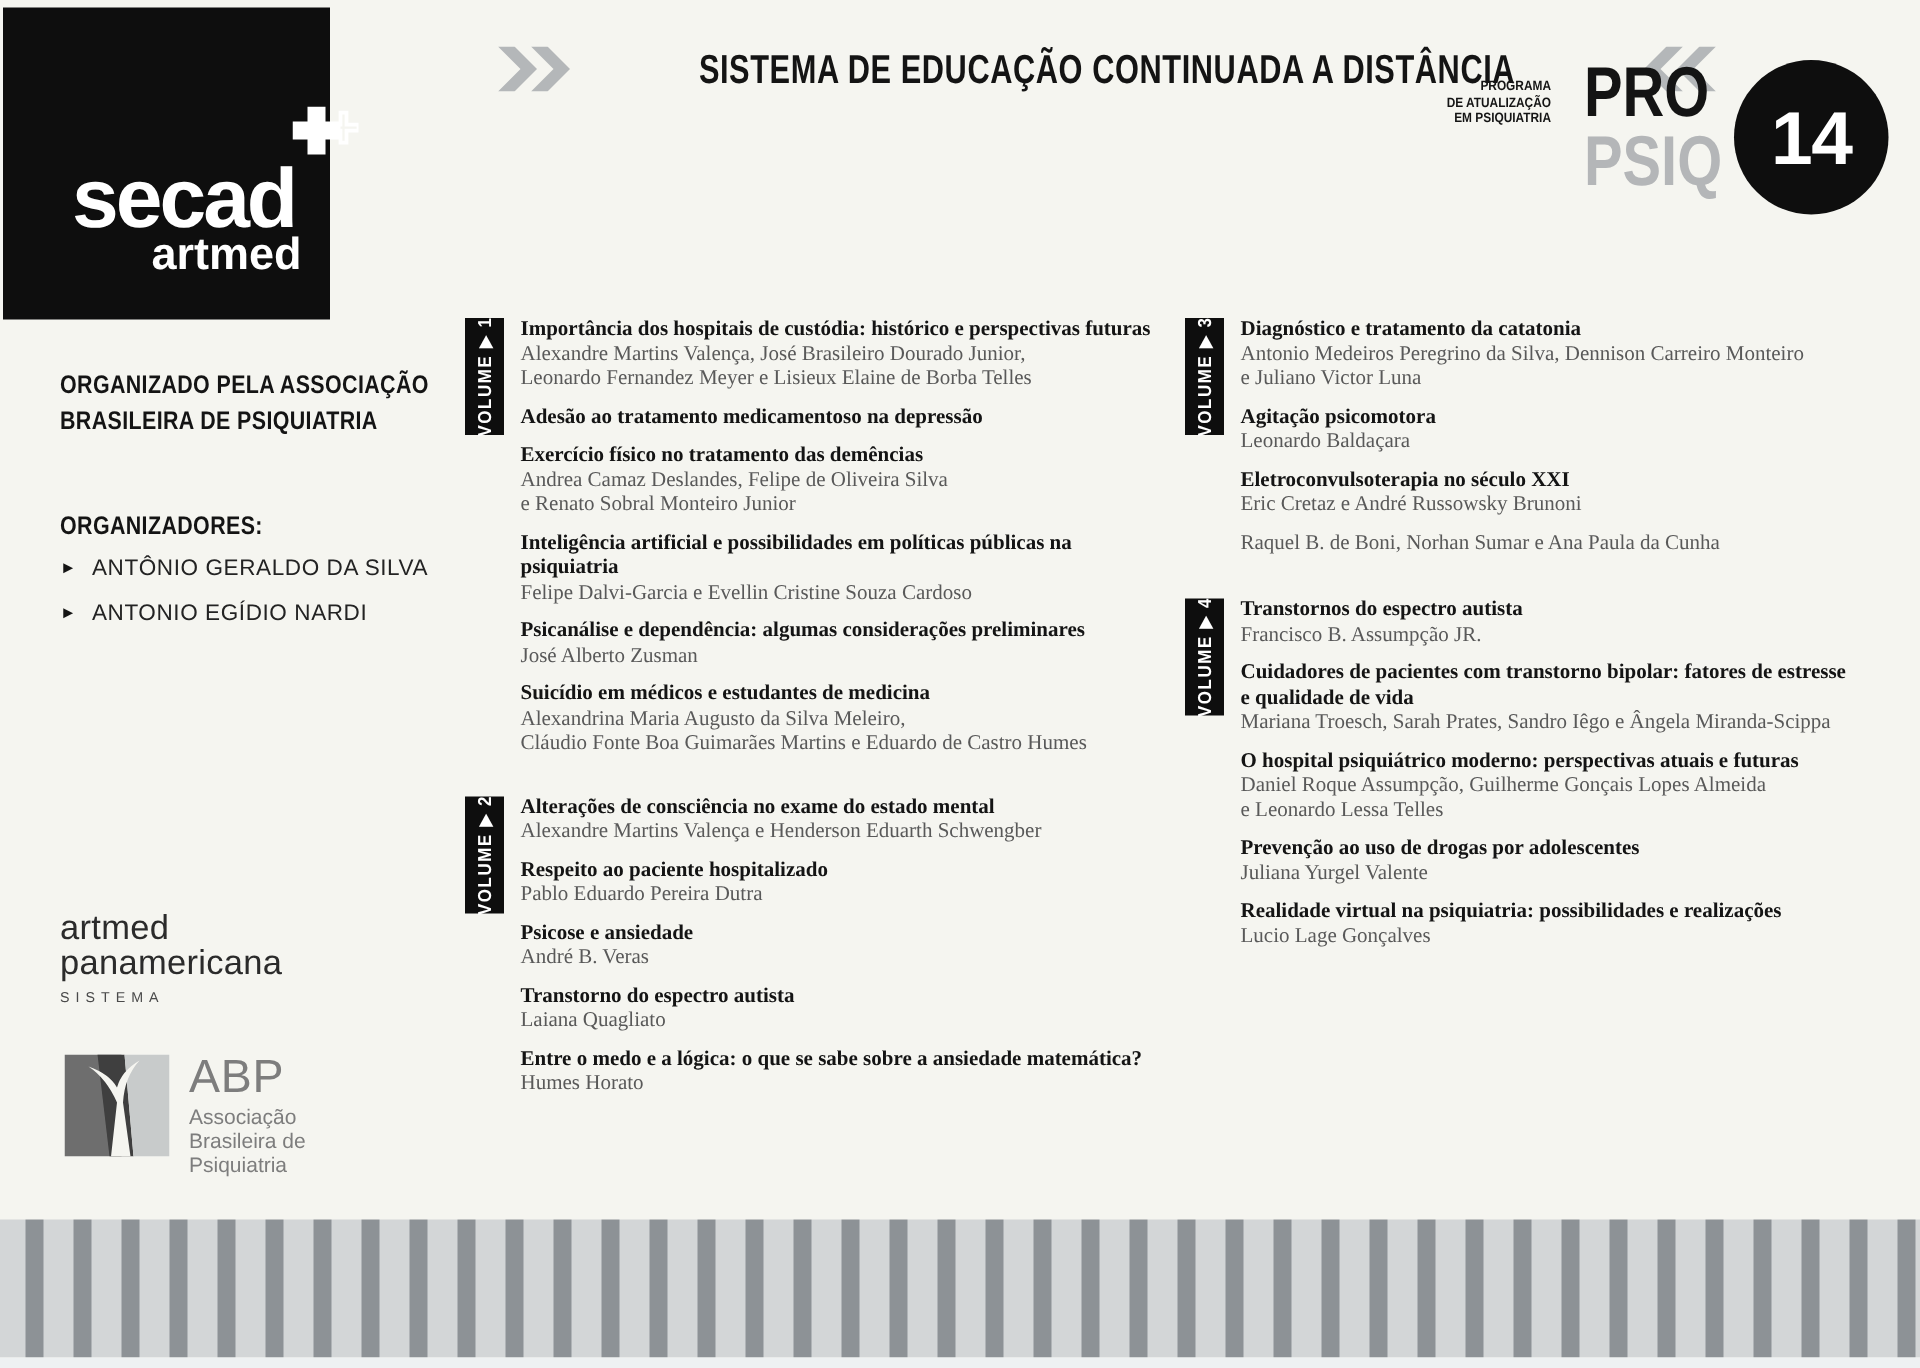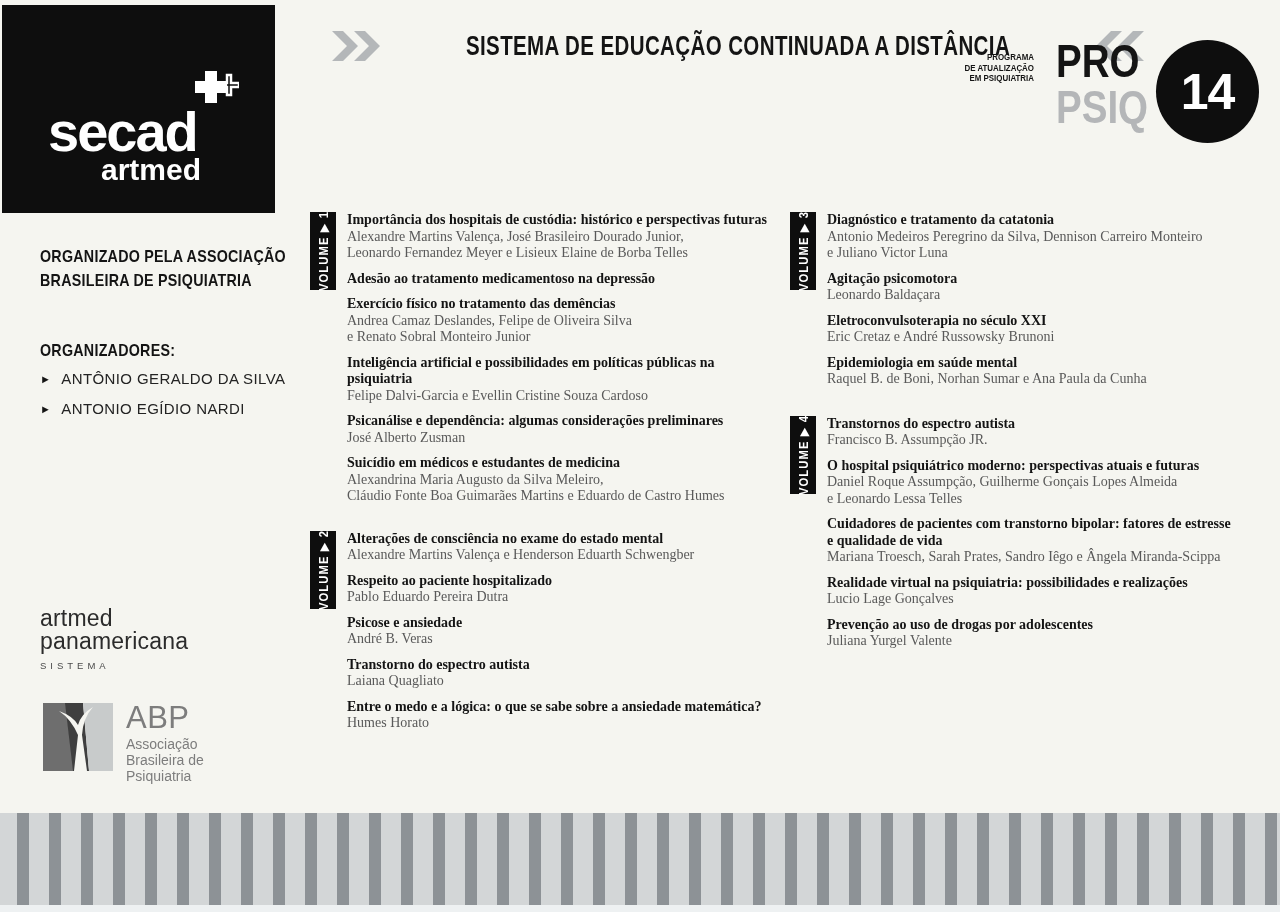--- a/index.html
+++ b/index.html
@@ -6,21 +6,21 @@
     --bg:#f5f5f0; --ink:#141414; --box-black:#0e0e0e; --chevron:#b4b7b9;
     --psiq-gray:#b4b6b8; --author:#595959; --logo-gray:#7d7d7d;
     --stripe-light:#d3d6d7; --stripe-dark:#8d9296; --footer:#eef1f2;
   }
   *{margin:0;padding:0;box-sizing:border-box;}
   html,body{width:1280px;height:912px;}
   body{font-family:"Liberation Sans","DejaVu Sans",sans-serif;background:#fff;}
   .page{position:relative;width:1280px;height:912px;background:var(--bg);overflow:hidden;}
 
   
-  .secad-box{position:absolute;left:2px;top:5px;width:273px;height:208px;background:var(--box-black);}
+  .secad-box{position:absolute;left:2px;top:5px;width:218px;height:208px;background:var(--box-black);}
   .secad-word{position:absolute;left:46px;top:94px;font-size:56px;font-weight:700;color:#fff;letter-spacing:-2px;}
   .secad-plus{position:absolute;left:193px;top:66px;}
   .artmed-word{position:absolute;left:99px;top:148px;font-size:30px;font-weight:700;color:#fff;letter-spacing:0;}
 
   
   .header{position:absolute;left:332px;top:26px;width:596px;height:40px;display:flex;align-items:center;justify-content:space-between;}
   .hdr-title{font-size:27px;font-weight:700;color:var(--ink);letter-spacing:0.5px;transform:scaleX(0.76);transform-origin:center;white-space:nowrap;}
   .chev{flex:0 0 auto;display:flex;}
   .chev.flip{transform:scaleX(-1);}
 
@@ -227,51 +227,50 @@
           </div>
           <div class="article">
             <div class="t">Agitação psicomotora</div>
             <div class="a">Leonardo Baldaçara</div>
           </div>
           <div class="article">
             <div class="t">Eletroconvulsoterapia no século XXI</div>
             <div class="a">Eric Cretaz e André Russowsky Brunoni</div>
           </div>
           <div class="article">
-            <div class="t">Epidemiologia em saúde mental</div>
             <div class="a">Raquel B. de Boni, Norhan Sumar e Ana Paula da Cunha</div>
           </div>
         </div>
       </div>
       <div class="vol-group">
         <div class="vol-tab">
           <span>VOLUME ▶ 4</span>
         </div>
         <div class="vol-items">
           <div class="article">
             <div class="t">Transtornos do espectro autista</div>
             <div class="a">Francisco B. Assumpção JR.</div>
+          </div>
+          <div class="article">
+            <div class="t">Cuidadores de pacientes com transtorno bipolar: fatores de estresse
+e qualidade de vida</div>
+            <div class="a">Mariana Troesch, Sarah Prates, Sandro Iêgo e Ângela Miranda-Scippa</div>
           </div>
           <div class="article">
             <div class="t">O hospital psiquiátrico moderno: perspectivas atuais e futuras</div>
             <div class="a">Daniel Roque Assumpção, Guilherme Gonçais Lopes Almeida
 e Leonardo Lessa Telles</div>
           </div>
           <div class="article">
-            <div class="t">Cuidadores de pacientes com transtorno bipolar: fatores de estresse
-e qualidade de vida</div>
-            <div class="a">Mariana Troesch, Sarah Prates, Sandro Iêgo e Ângela Miranda-Scippa</div>
+            <div class="t">Prevenção ao uso de drogas por adolescentes</div>
+            <div class="a">Juliana Yurgel Valente</div>
           </div>
           <div class="article">
             <div class="t">Realidade virtual na psiquiatria: possibilidades e realizações</div>
             <div class="a">Lucio Lage Gonçalves</div>
-          </div>
-          <div class="article">
-            <div class="t">Prevenção ao uso de drogas por adolescentes</div>
-            <div class="a">Juliana Yurgel Valente</div>
           </div>
         </div>
       </div>
     </div>
 
   <div class="stripes"></div>
   <div class="footer-edge"></div>
 </div>
 
 </body></html>

